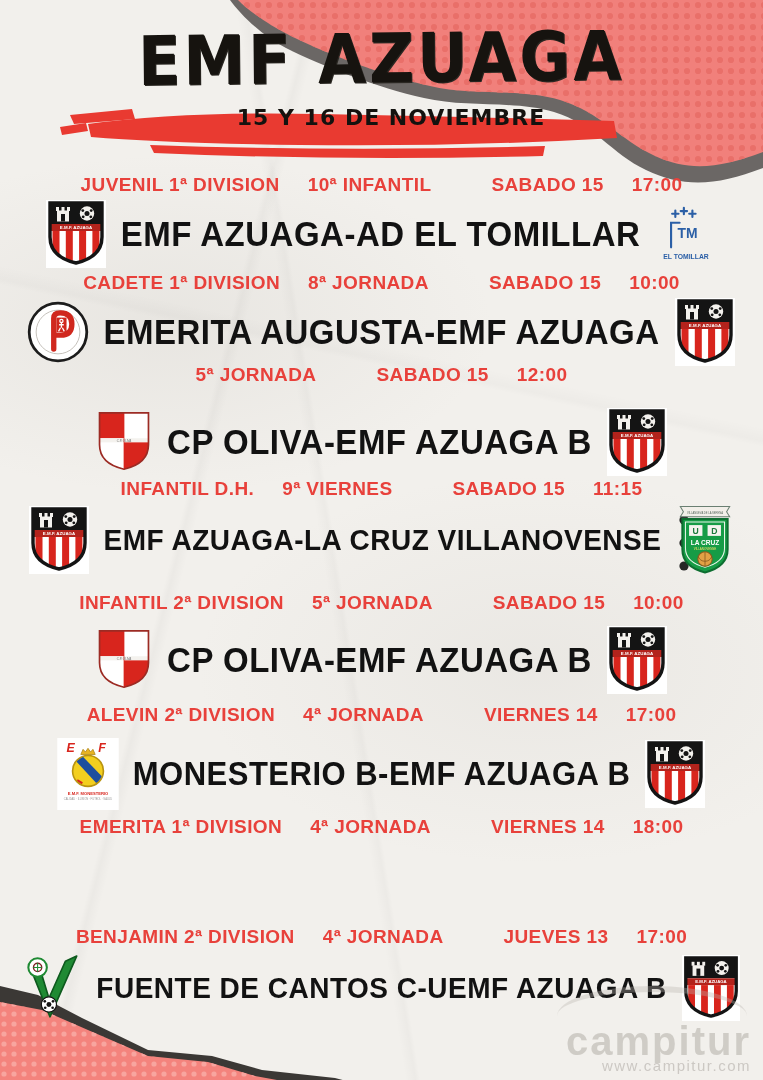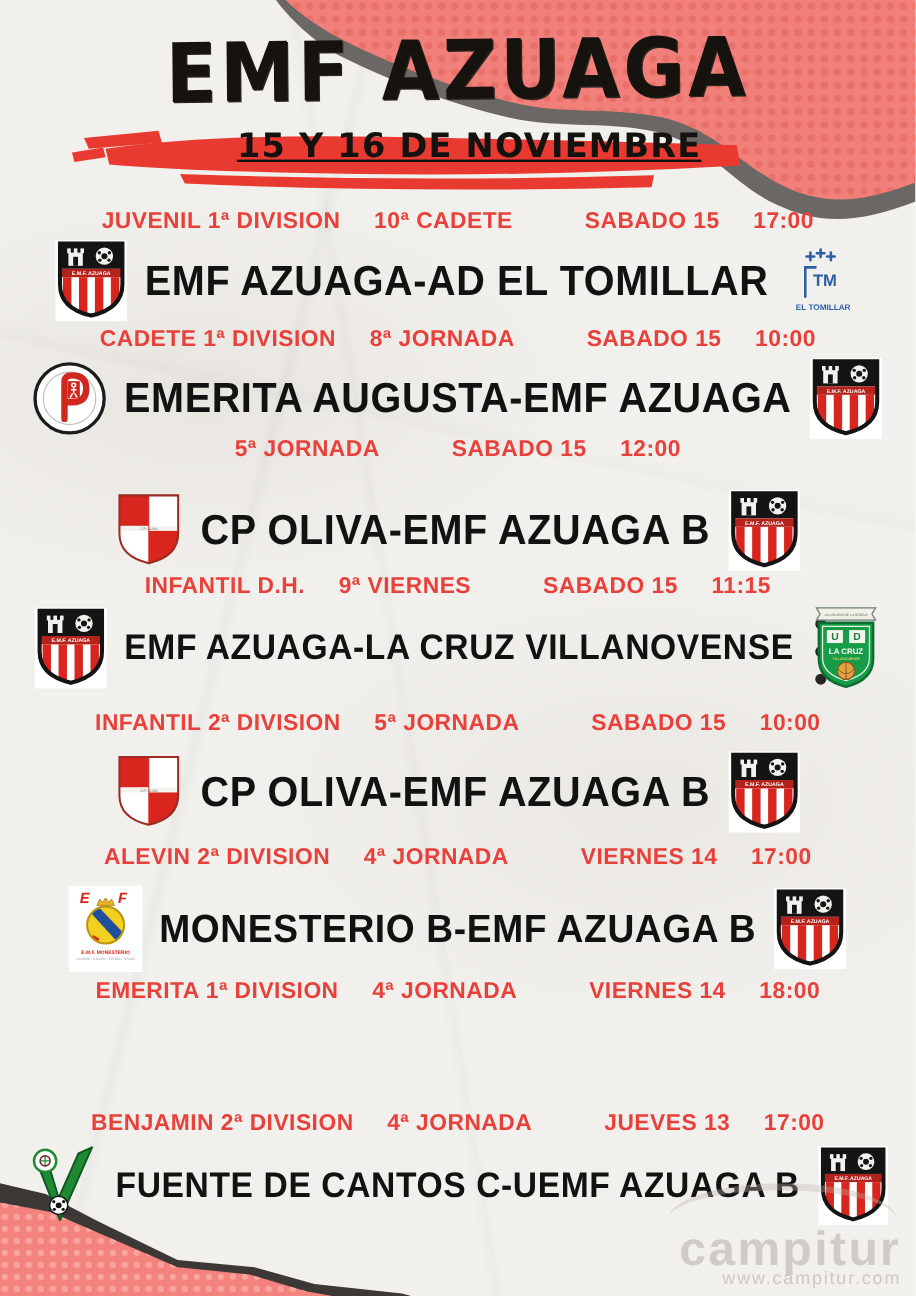--- a/index.html
+++ b/index.html
@@ -18,23 +18,22 @@
   .bg-svg{position:absolute;inset:0;z-index:1}
   .content{position:absolute;inset:0;z-index:2}
   .titlewrap{position:absolute;top:22px;left:0;width:100%;text-align:center}
   .title{
     font-family:"DejaVu Sans",sans-serif;font-weight:bold;font-size:62px;color:#16130f;
     letter-spacing:3px;display:inline-block;transform:scaleY(1.1) rotate(-0.6deg);
     text-shadow:1px 1px 0 #2a2722;
   }
   .subtitle{
     position:relative;margin-top:10px;padding-left:19px;
-    font-family:"DejaVu Sans",sans-serif;font-weight:bold;font-size:28px;color:#14120f;
+    font-family:"DejaVu Sans",sans-serif;font-weight:bold;font-size:22px;color:#14120f;
     letter-spacing:1px;
-    text-decoration:underline;
   }
   .match{position:absolute;left:0;width:100%}
   .match-header{
     display:flex;justify-content:center;align-items:flex-start;
     color:#e8413b;font-weight:bold;font-size:19px;letter-spacing:0.4px;white-space:nowrap
   }
   .mh{margin:0 14px}
   .mh-day{margin-left:46px}
   .match-row{display:flex;justify-content:center;align-items:center;gap:13px;margin-top:4px}
   .fixture{font-weight:bold;color:#121212;white-space:nowrap;letter-spacing:0.5px;display:inline-block;transform:scaleY(1.06)}
@@ -216,21 +215,21 @@
   <div class="content">
 
     <div class="titlewrap">
       <div class="title">EMF AZUAGA</div>
       <div class="subtitle">15 Y 16 DE NOVIEMBRE</div>
     </div>
 
     <section class="match" style="top:174px">
       <div class="match-header">
         <span class="mh">JUVENIL 1ª DIVISION</span>
-        <span class="mh">10ª CADETE</span>
+        <span class="mh">10ª INFANTIL</span>
         <span class="mh mh-day">SABADO 15</span>
         <span class="mh">17:00</span>
       </div>
       <div class="match-row">
         <span class="logo">
             <svg width="64" height="68" viewBox="0 0 60 68">
               <use href="#sym-emf"></use>
             </svg>
           </span>
         <span class="fixture sz-l">EMF AZUAGA-AD EL TOMILLAR</span>

